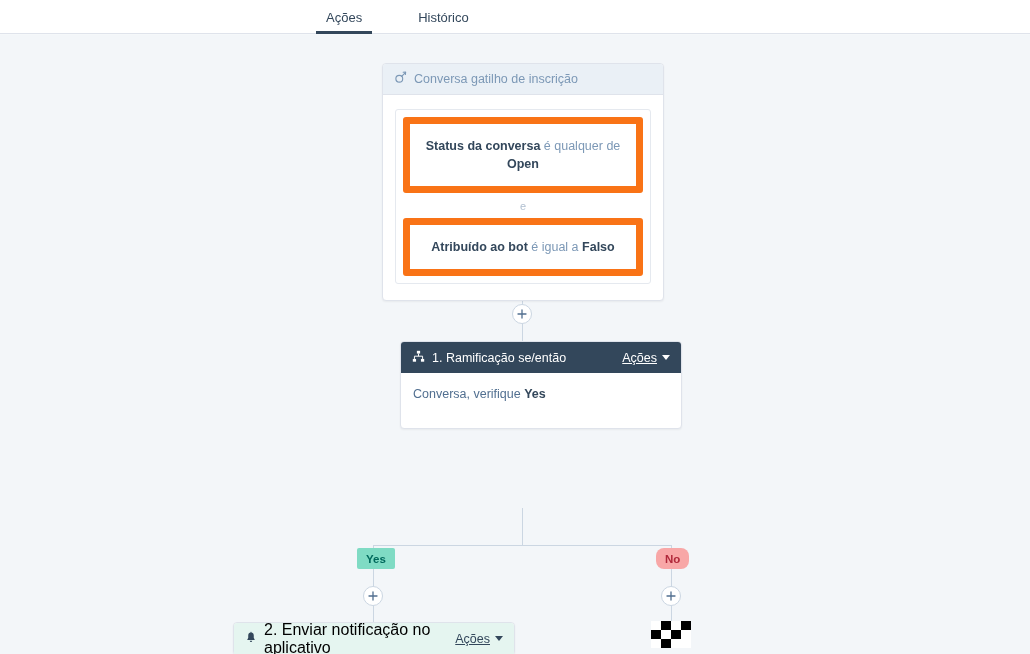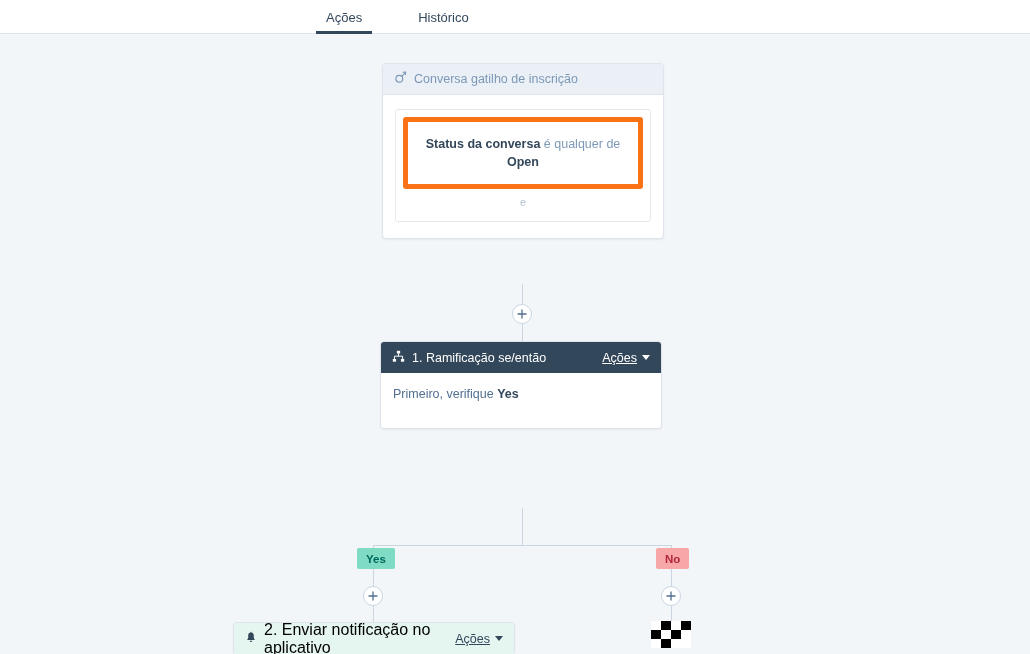--- a/index.html
+++ b/index.html
@@ -139,21 +139,21 @@
   .notif-header .hdr-actions { color: #33475b; }
 
   
   .cond-group {
     border: 1px solid #e5e9ef;
     border-radius: 3px;
     padding: 7px;
     background: #fff;
   }
   .cond-box {
-    border: 5px solid #f97316;
+    border: 7px solid #f97316;
     border-radius: 3px;
     background: #ffffff;
     padding: 13px 14px;
     text-align: center;
     font-size: 12.5px;
     line-height: 1.45;
     color: #7c98b6;
   }
   .cond-box b { color: #33475b; font-weight: bold; }
   .cond-joiner {
@@ -230,66 +230,71 @@
       <span class="hdr-title">Conversa gatilho de inscrição</span>
     </div>
     <div class="card-body">
       <div class="cond-group">
         <div class="cond-box">
           <b>Status da conversa</b>
           <span>é qualquer de</span>
           <b>Open</b>
         </div>
         <div class="cond-joiner">e</div>
+        <div class="cond-box">
+          <b>Atribuído ao bot</b>
+          <span>é igual a</span>
+          <b>Falso</b>
+        </div>
       </div>
     </div>
   </div>
 
-  <div class="card" style="left:380px; top:306px; width:282px;">
+  <div class="card" style="left:400px; top:306px; width:282px;">
     <div class="card-header branch-header">
       <span class="hdr-left">
         <span>
           <svg width="13" height="13" viewBox="0 0 16 16">
             <rect x="6" y="1" width="4" height="3.4" fill="#ffffff"></rect>
             <rect x="1" y="11" width="4" height="3.4" fill="#ffffff"></rect>
             <rect x="11" y="11" width="4" height="3.4" fill="#ffffff"></rect>
             <path d="M8 4.4 V7.6 M3 11 V7.6 H13 V11" fill="none" stroke="#ffffff" stroke-width="1.2"></path>
           </svg>
         </span>
         <span class="hdr-title">1. Ramificação se/então</span>
       </span>
       <span class="hdr-actions">
         <span class="acao-label">Ações</span>
         <span class="caret"></span>
       </span>
     </div>
     <div class="card-body">
       <div class="verify-line">
-        <span>Primeiro, verifique</span>
+        <span>Conversa, verifique</span>
         <b>Yes</b>
       </div>
     </div>
   </div>
 
   <div class="vline" style="left:522px; top:473px; height:38px;"></div>
   <div class="hline" style="left:373px; top:510px; width:298px;"></div>
   <div class="vline" style="left:373px; top:510px; height:23px;"></div>
   <div class="vline" style="left:671px; top:510px; height:23px;"></div>
 
   <div class="badge badge-yes" style="left:357px; top:513px;">
     <span>Yes</span>
   </div>
   <div class="vline" style="left:373px; top:534px; height:77px;"></div>
   <div class="plus" style="left:363px; top:551px;">
     <svg width="10" height="10" viewBox="0 0 10 10">
       <path d="M5 1 V9 M1 5 H9" stroke="#516f90" stroke-width="1.3" stroke-linecap="round"></path>
     </svg>
   </div>
 
-  <div class="badge badge-no" style="left:656px; top:513px;">
+  <div class="badge badge-no" style="left:656px; top:513px;border-radius:8px;">
     <span>No</span>
   </div>
   <div class="vline" style="left:671px; top:534px; height:52px;"></div>
   <div class="plus" style="left:661px; top:551px;">
     <svg width="10" height="10" viewBox="0 0 10 10">
       <path d="M5 1 V9 M1 5 H9" stroke="#516f90" stroke-width="1.3" stroke-linecap="round"></path>
     </svg>
   </div>
 
   <div class="flag" style="left:651px; top:586px;">

